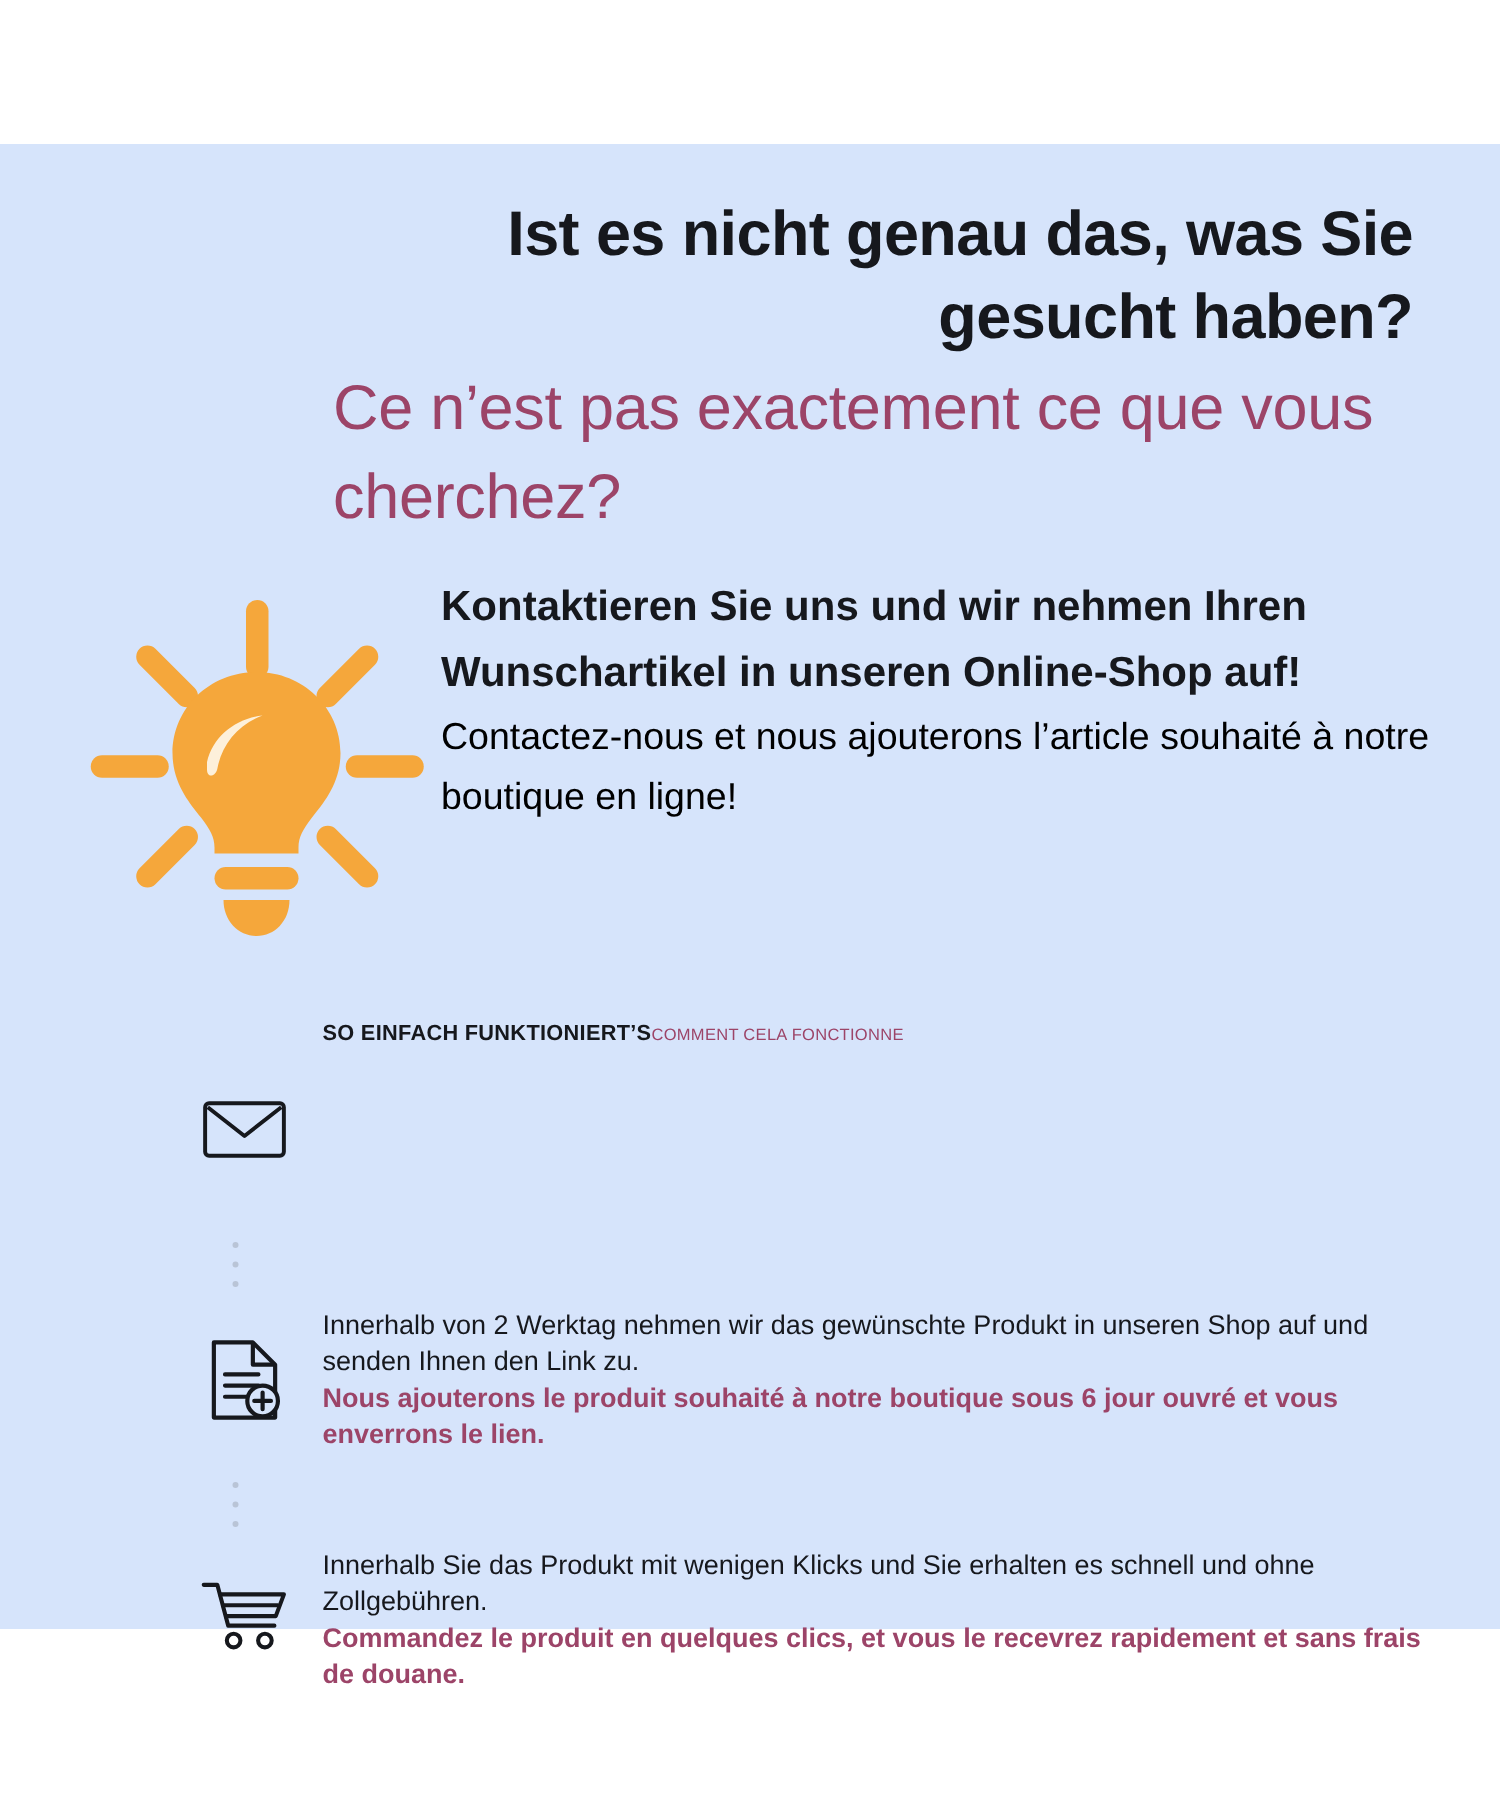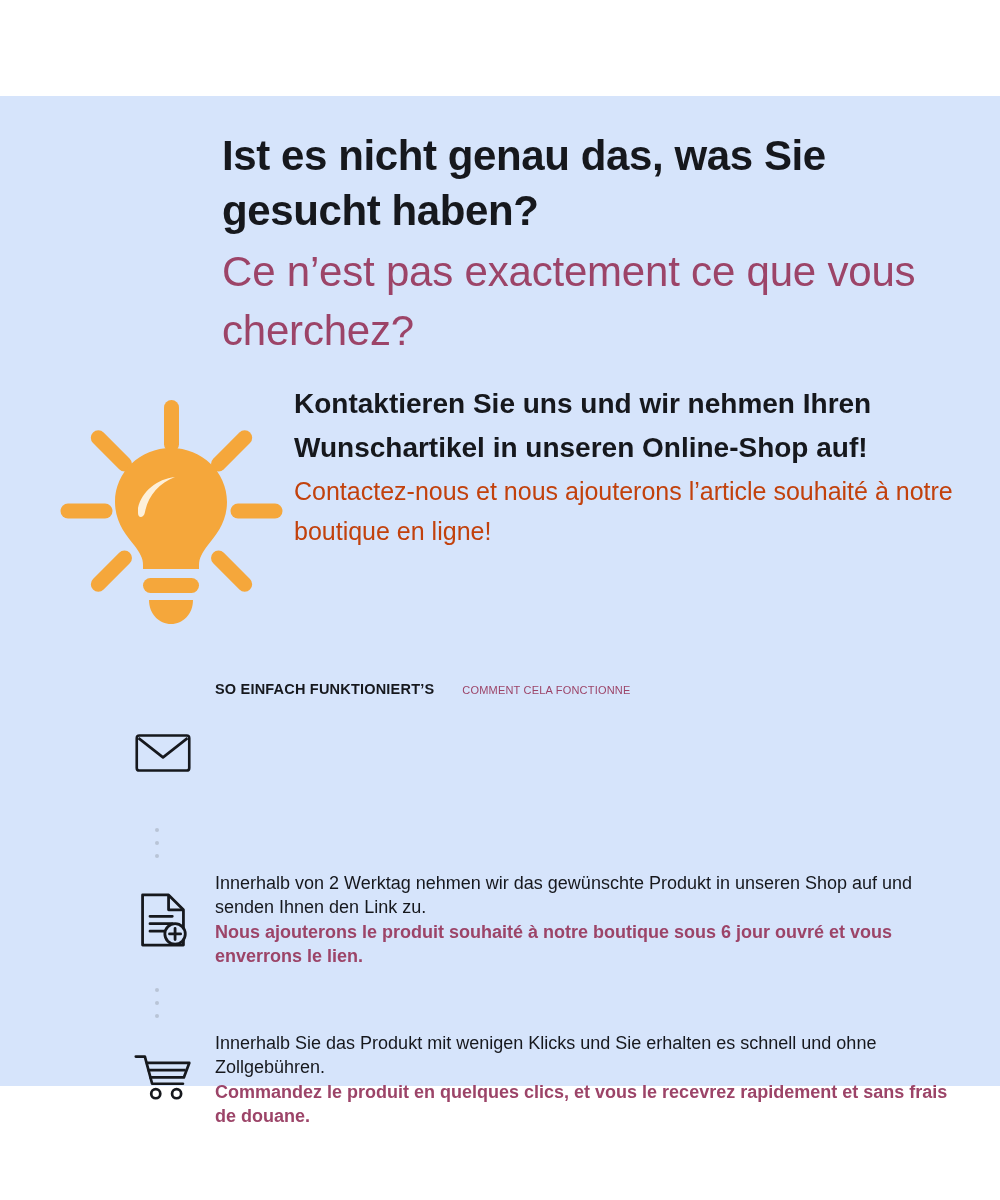--- a/index.html
+++ b/index.html
@@ -36,20 +36,21 @@
     top: 128px;
     width: 720px;
   }
   .headline .de {
     color: #16181d;
     font-size: 42px;
     font-weight: bold;
     line-height: 1.32;
     letter-spacing: -0.4px;
     margin: 0;
+    text-align: right;
   }
   .headline .fr {
     color: #9c4468;
     font-size: 42px;
     font-weight: normal;
     line-height: 1.40;
     letter-spacing: -0.2px;
     margin: 4px 0 0 0;
   }
 
@@ -75,35 +76,35 @@
     width: 660px;
   }
   .subtext .de {
     color: #16181d;
     font-size: 28px;
     font-weight: bold;
     line-height: 1.58;
     margin: 0;
   }
   .subtext .fr {
-    color: #c2410c;
+    color: #000000;
     font-size: 25px;
     font-weight: normal;
     line-height: 1.58;
     margin: 2px 0 0 0;
   }
 
   
   .steps-header {
     position: absolute;
     left: 215px;
     top: 681px;
     display: flex;
     align-items: baseline;
-    gap: 28px;
+    gap: 0;
   }
   .steps-header .de {
     color: #16181d;
     font-size: 14.5px;
     font-weight: bold;
     letter-spacing: 0.2px;
   }
   .steps-header .fr {
     color: #9c4468;
     font-size: 11px;

